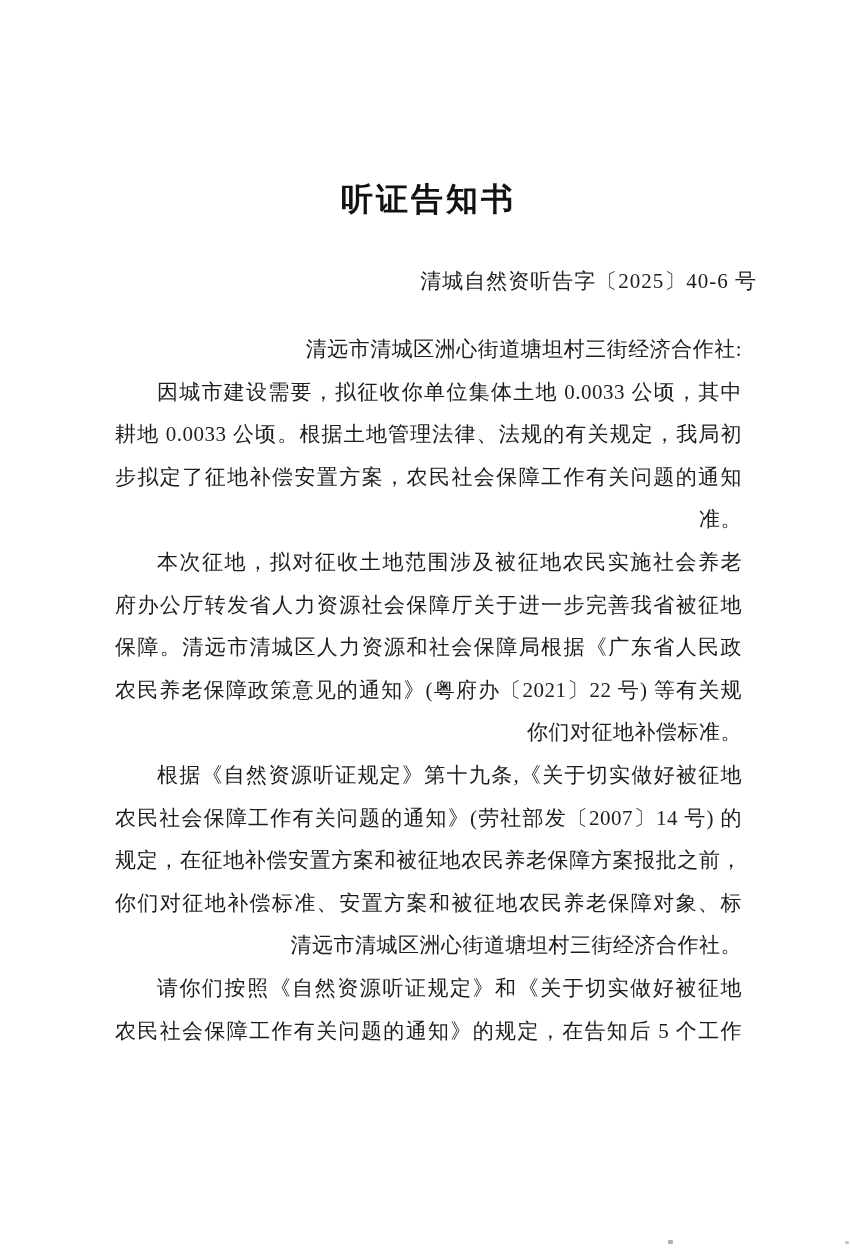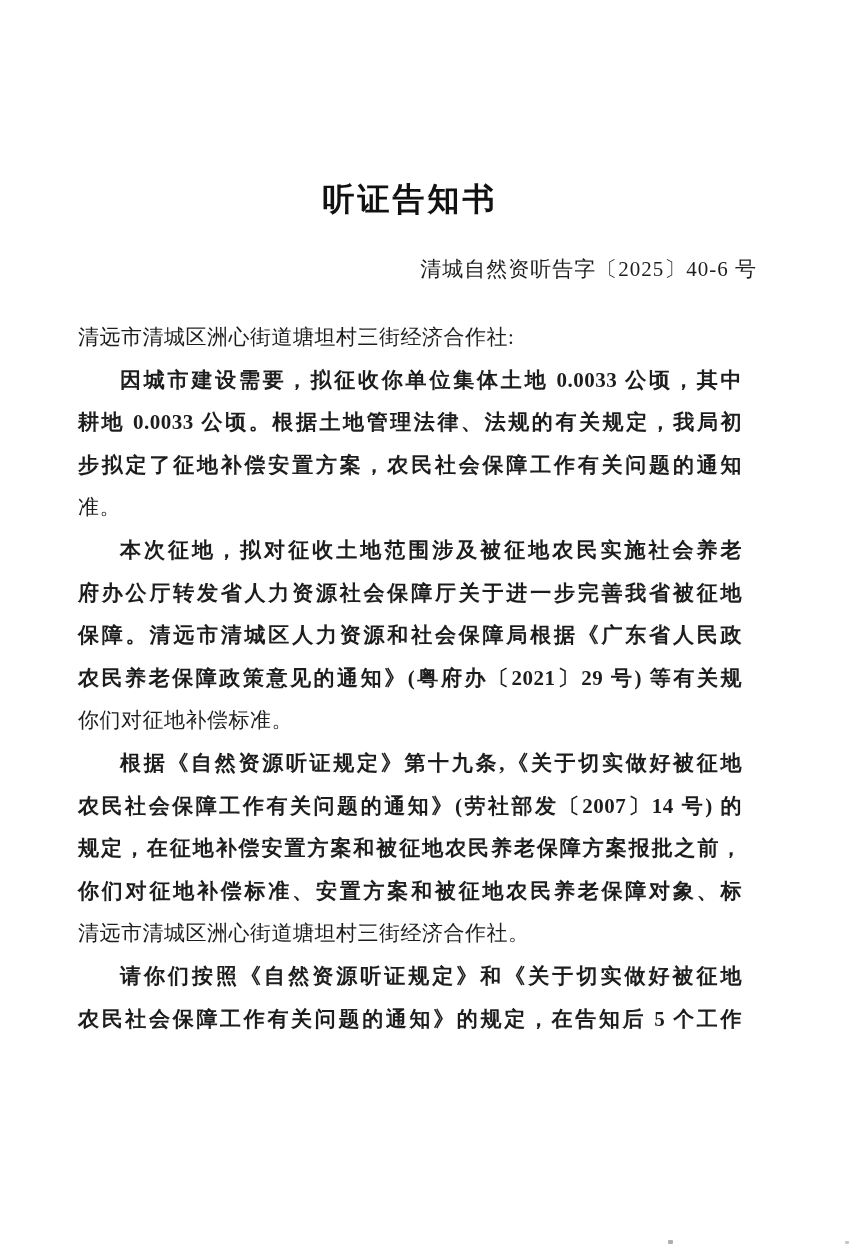--- a/index.html
+++ b/index.html
@@ -12,53 +12,52 @@
     background: #ffffff;
     position: relative;
     overflow: hidden;
     font-family: "Liberation Serif", serif;
     color: #1d1d1d;
   }
   .page {
     box-sizing: border-box;
     width: 850px;
     height: 1248px;
-    padding: 183px 108px 0 78px;
+    padding: 183px 108px 0 115px;
   }
   .title {
     margin: 0;
     text-align: center;
     font-family: "Liberation Sans", sans-serif;
     font-weight: 700;
     font-size: 32px;
     line-height: 33px;
     letter-spacing: 3px;
     color: #111111;
   }
   .doc-number {
-    margin-top: 36px;
+    margin-top: 48px;
     margin-right: -15px;
     text-align: right;
     font-size: 21px;
     line-height: 34px;
     letter-spacing: 1px;
   }
   .doc-body {
     margin-top: 30px;
   }
   .line {
     font-size: 21px;
     line-height: 42.6px;
     letter-spacing: 0.5px;
-    text-align: left;
+    text-align: right;
   }
   .line.full {
     text-align: justify;
     text-align-last: justify;
-    font-weight: bold;
   }
   .line.indent {
     text-indent: 2em;
   }
   .speck {
     position: absolute;
     background: #8f8f8f;
     border-radius: 1px;
   }
   .speck-1 { left: 668px; top: 1240px; width: 5px; height: 4px; opacity: 0.7; }
@@ -72,21 +71,21 @@
   <div class="doc-number">清城自然资听告字〔2025〕40-6 号</div>
   <div class="doc-body" id="doc-body">
       <div class="line">清远市清城区洲心街道塘坦村三街经济合作社:</div>
       <div class="line indent full">因城市建设需要，拟征收你单位集体土地 0.0033 公顷，其中</div>
       <div class="line full">耕地 0.0033 公顷。根据土地管理法律、法规的有关规定，我局初</div>
       <div class="line full">步拟定了征地补偿安置方案，农民社会保障工作有关问题的通知</div>
       <div class="line">准。</div>
       <div class="line indent full">本次征地，拟对征收土地范围涉及被征地农民实施社会养老</div>
       <div class="line full">府办公厅转发省人力资源社会保障厅关于进一步完善我省被征地</div>
       <div class="line full">保障。清远市清城区人力资源和社会保障局根据《广东省人民政</div>
-      <div class="line full">农民养老保障政策意见的通知》(粤府办〔2021〕29 号) 等有关规</div>
+      <div class="line full">农民养老保障政策意见的通知》(粤府办〔2021〕22 号) 等有关规</div>
       <div class="line">你们对征地补偿标准。</div>
       <div class="line indent full">根据《自然资源听证规定》第十九条,《关于切实做好被征地</div>
       <div class="line full">农民社会保障工作有关问题的通知》(劳社部发〔2007〕14 号) 的</div>
       <div class="line full">规定，在征地补偿安置方案和被征地农民养老保障方案报批之前，</div>
       <div class="line full">你们对征地补偿标准、安置方案和被征地农民养老保障对象、标</div>
       <div class="line">清远市清城区洲心街道塘坦村三街经济合作社。</div>
       <div class="line indent full">请你们按照《自然资源听证规定》和《关于切实做好被征地</div>
       <div class="line full">农民社会保障工作有关问题的通知》的规定，在告知后 5 个工作</div>
     </div>
 </div>

